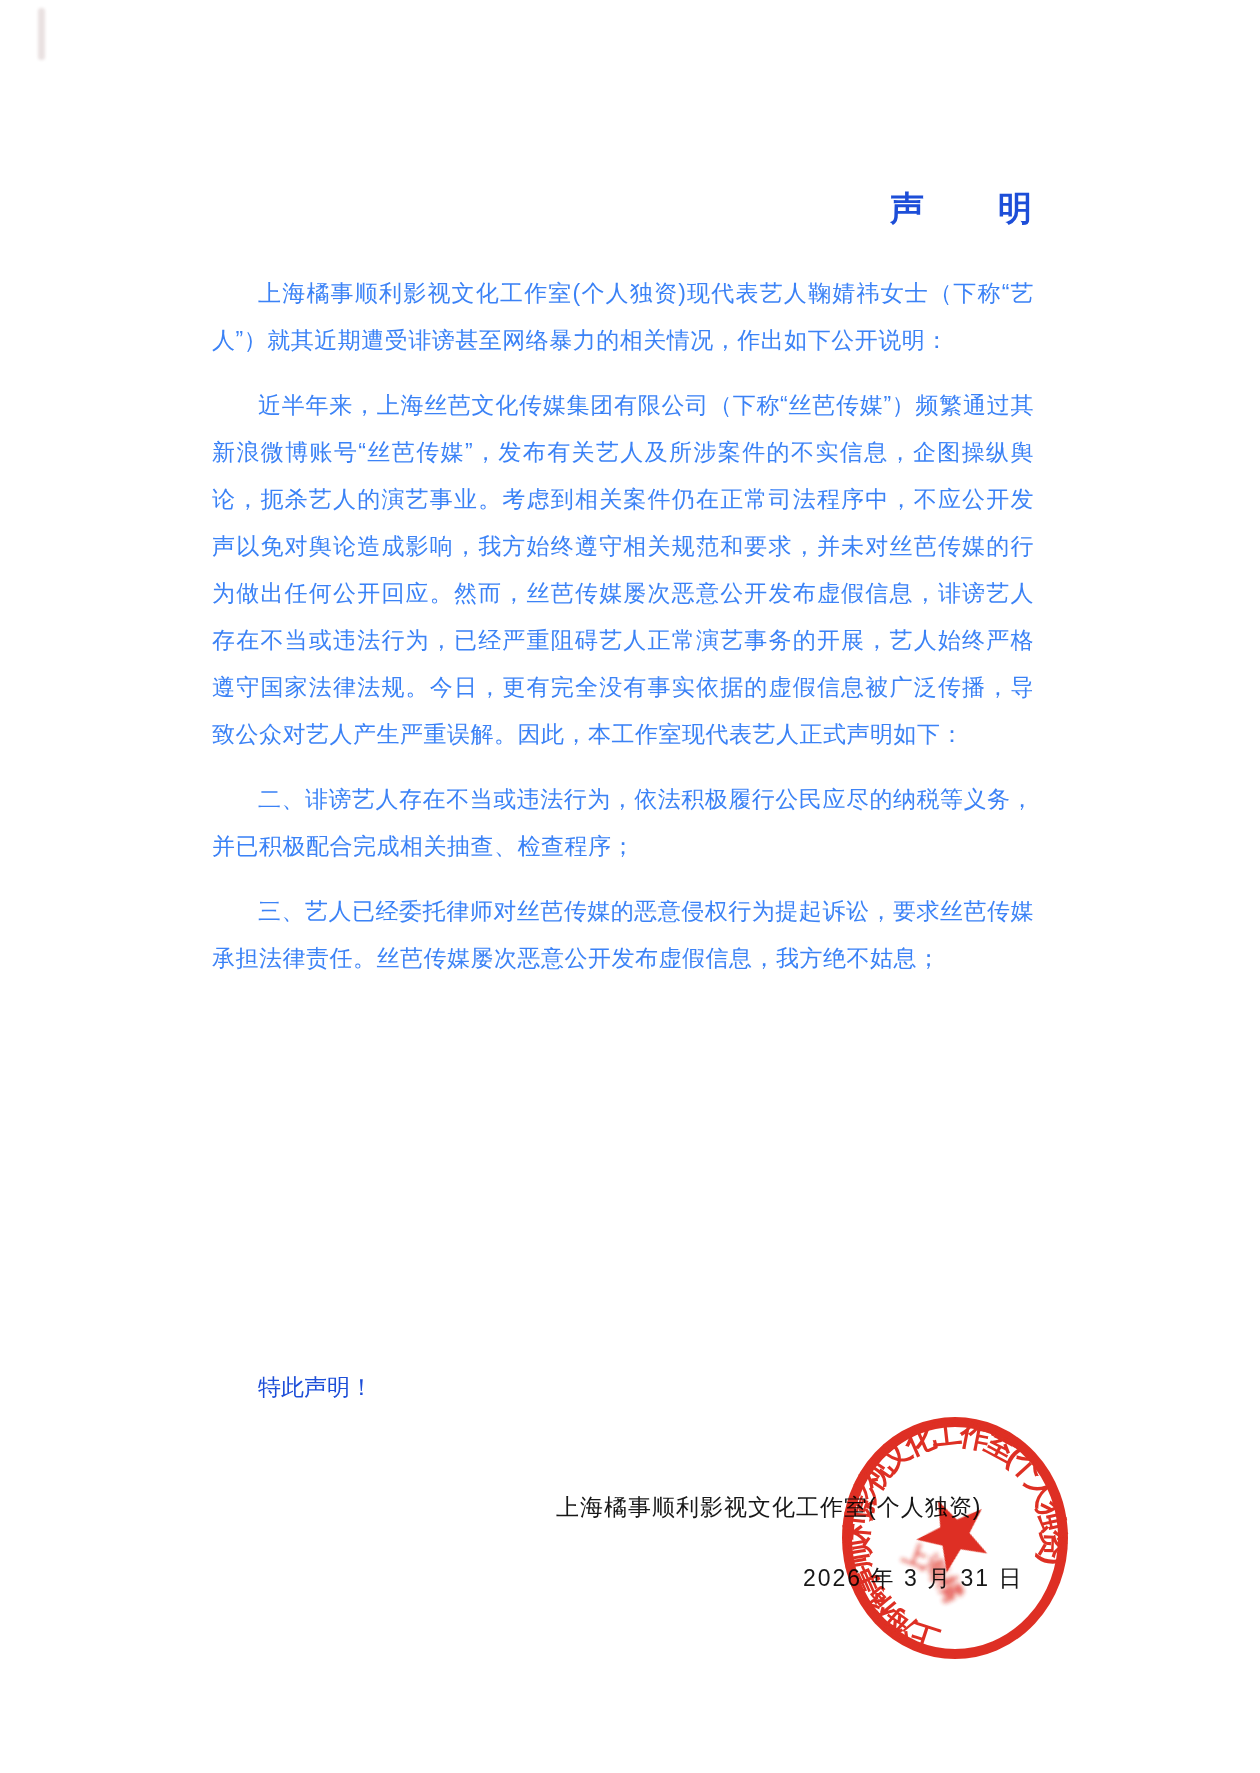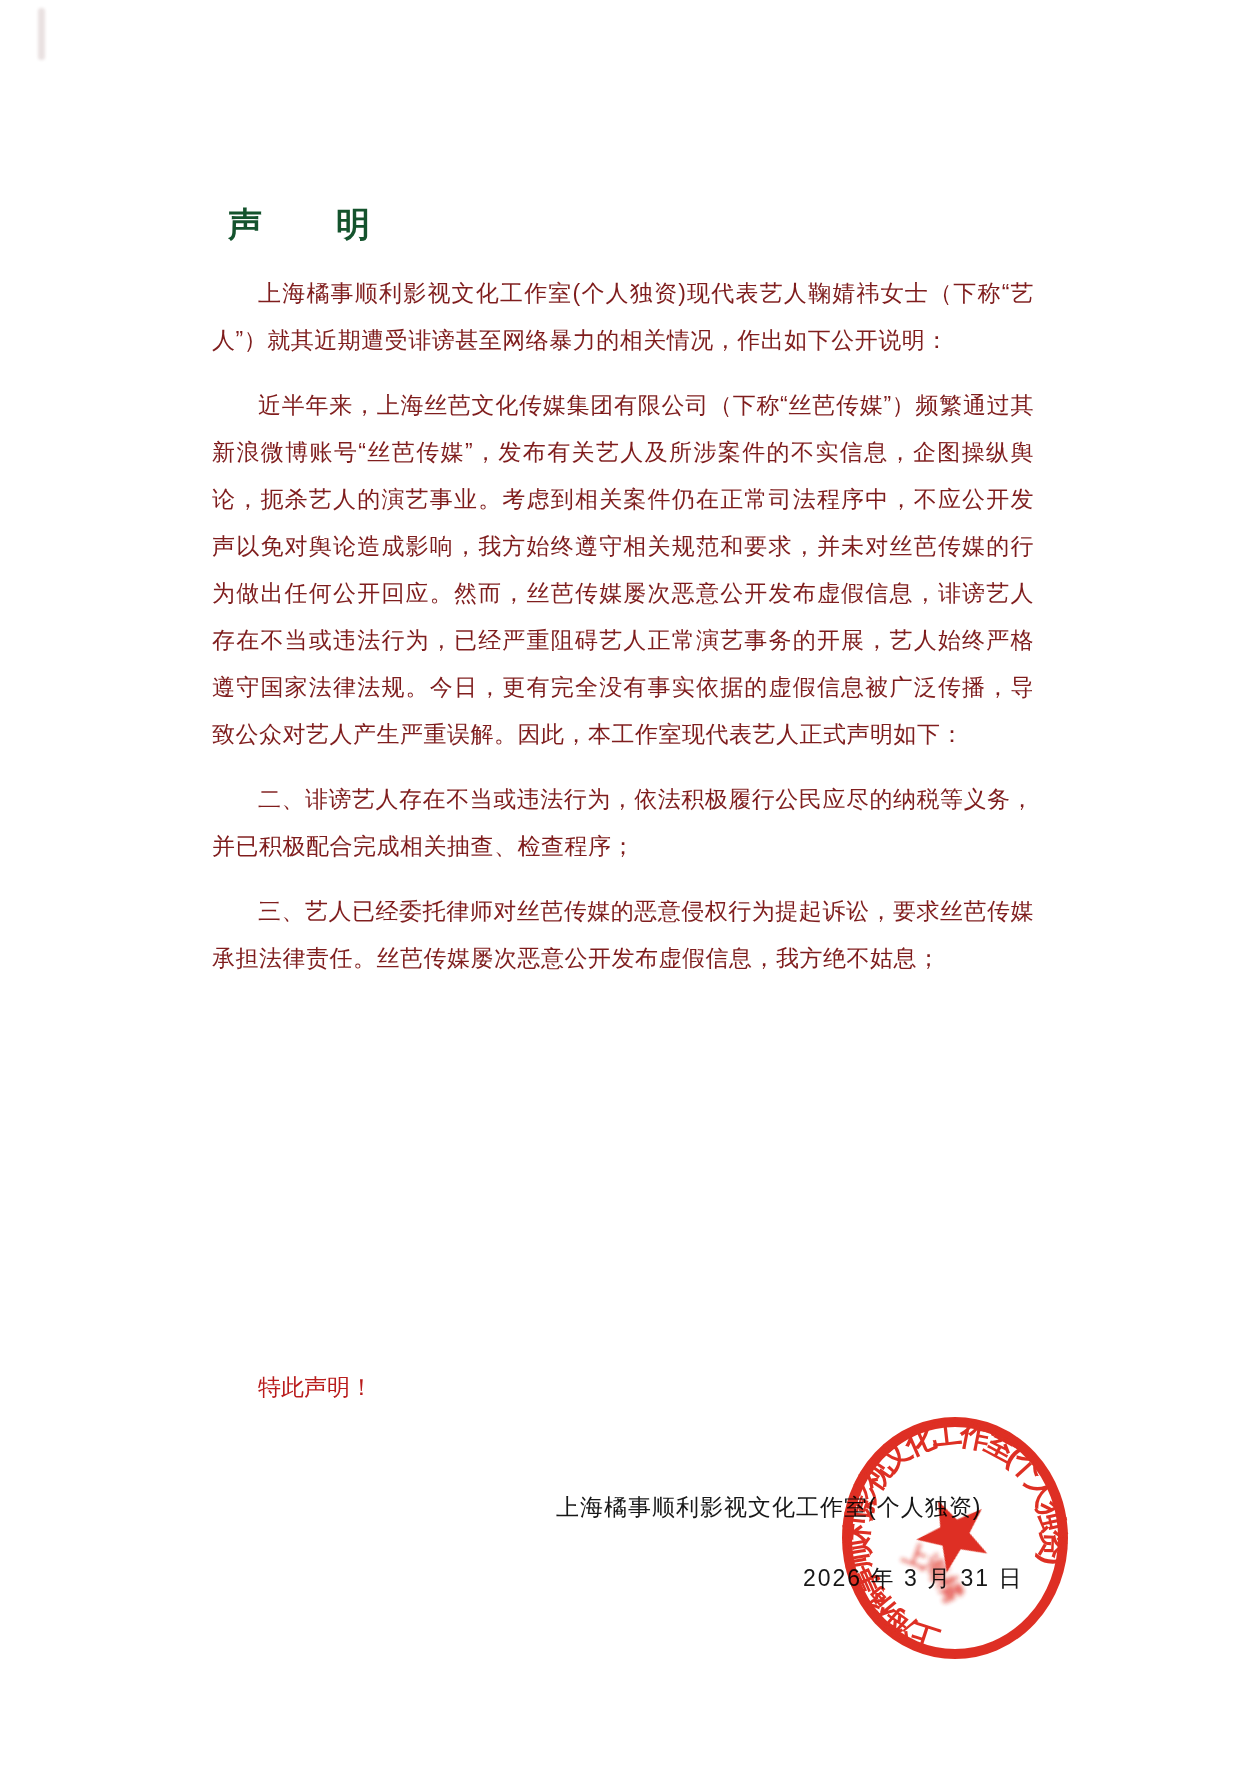--- a/index.html
+++ b/index.html
@@ -10,34 +10,34 @@
     overflow:hidden;
     font-family:"Liberation Sans","DejaVu Sans",sans-serif;
     color:#111;
   }
   .scan-artifact{
     position:absolute;left:38px;top:8px;width:7px;height:52px;
     background:#d8c9c9;opacity:.55;filter:blur(1.5px);border-radius:3px;
   }
   .doc-title{
     position:absolute;left:212px;top:186px;width:822px;
-    margin:16px;text-align:left;
+    margin:0;text-align:right;
     font-size:34px;font-weight:700;letter-spacing:2px;
-    color:#14532d;
+    color:#1d4ed8;
   }
   .doc-body{
     position:absolute;left:212px;top:270px;width:822px;
     font-size:23px;line-height:47px;letter-spacing:0.5px;
-    text-align:justify;color:#7f1d1d;
+    text-align:justify;color:#3b82f6;
   }
   .doc-body p{margin:18px 0 0;text-indent:2em;}
   .doc-body p:first-child{margin-top:0;}
   .closing-line{
     position:absolute;left:212px;top:1364px;width:822px;
-    font-size:23px;line-height:47px;text-indent:2em;color:#b91c1c;
+    font-size:23px;line-height:47px;text-indent:2em;color:#1d4ed8;
   }
   .signature-line{
     position:absolute;left:556px;top:1492px;
     font-size:23px;letter-spacing:1px;color:#171717;white-space:nowrap;
   }
   .date-line{
     position:absolute;left:803px;top:1563px;
     font-size:23px;letter-spacing:2px;color:#171717;white-space:nowrap;
   }
   .seal{

